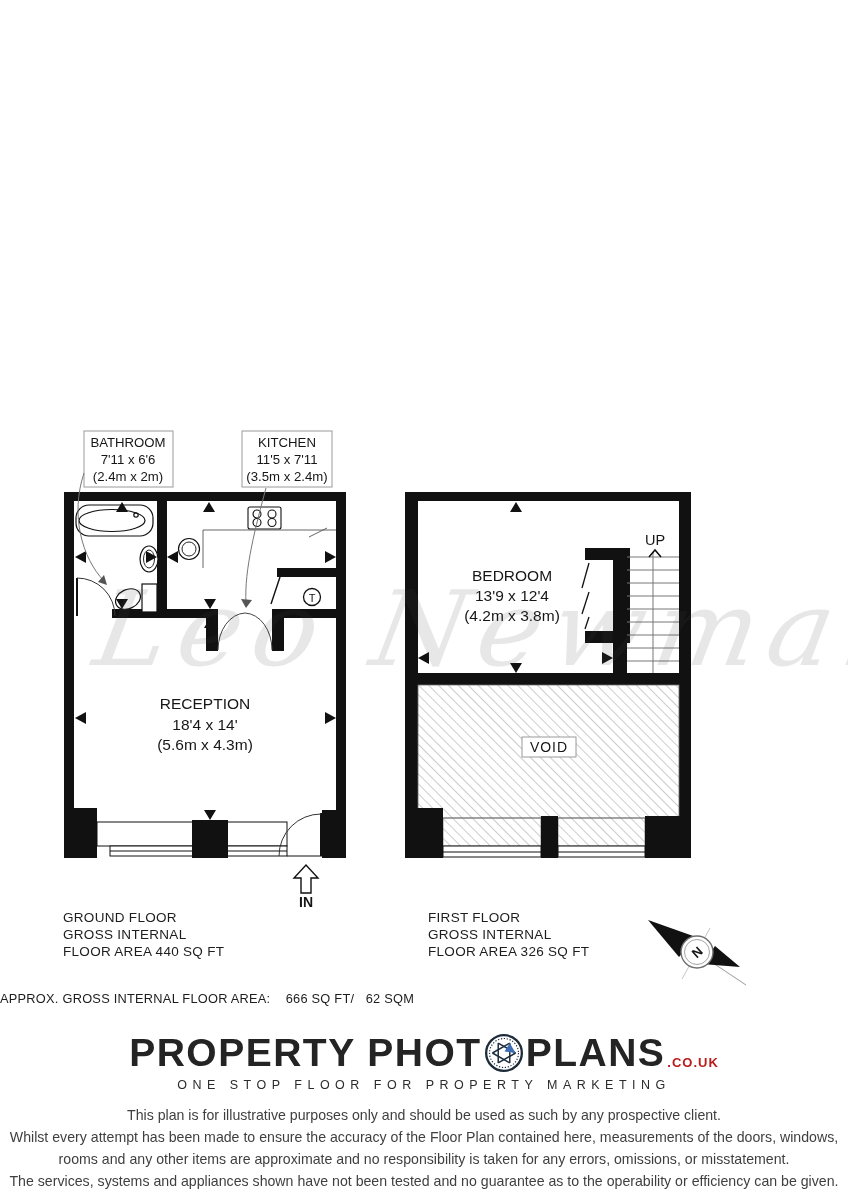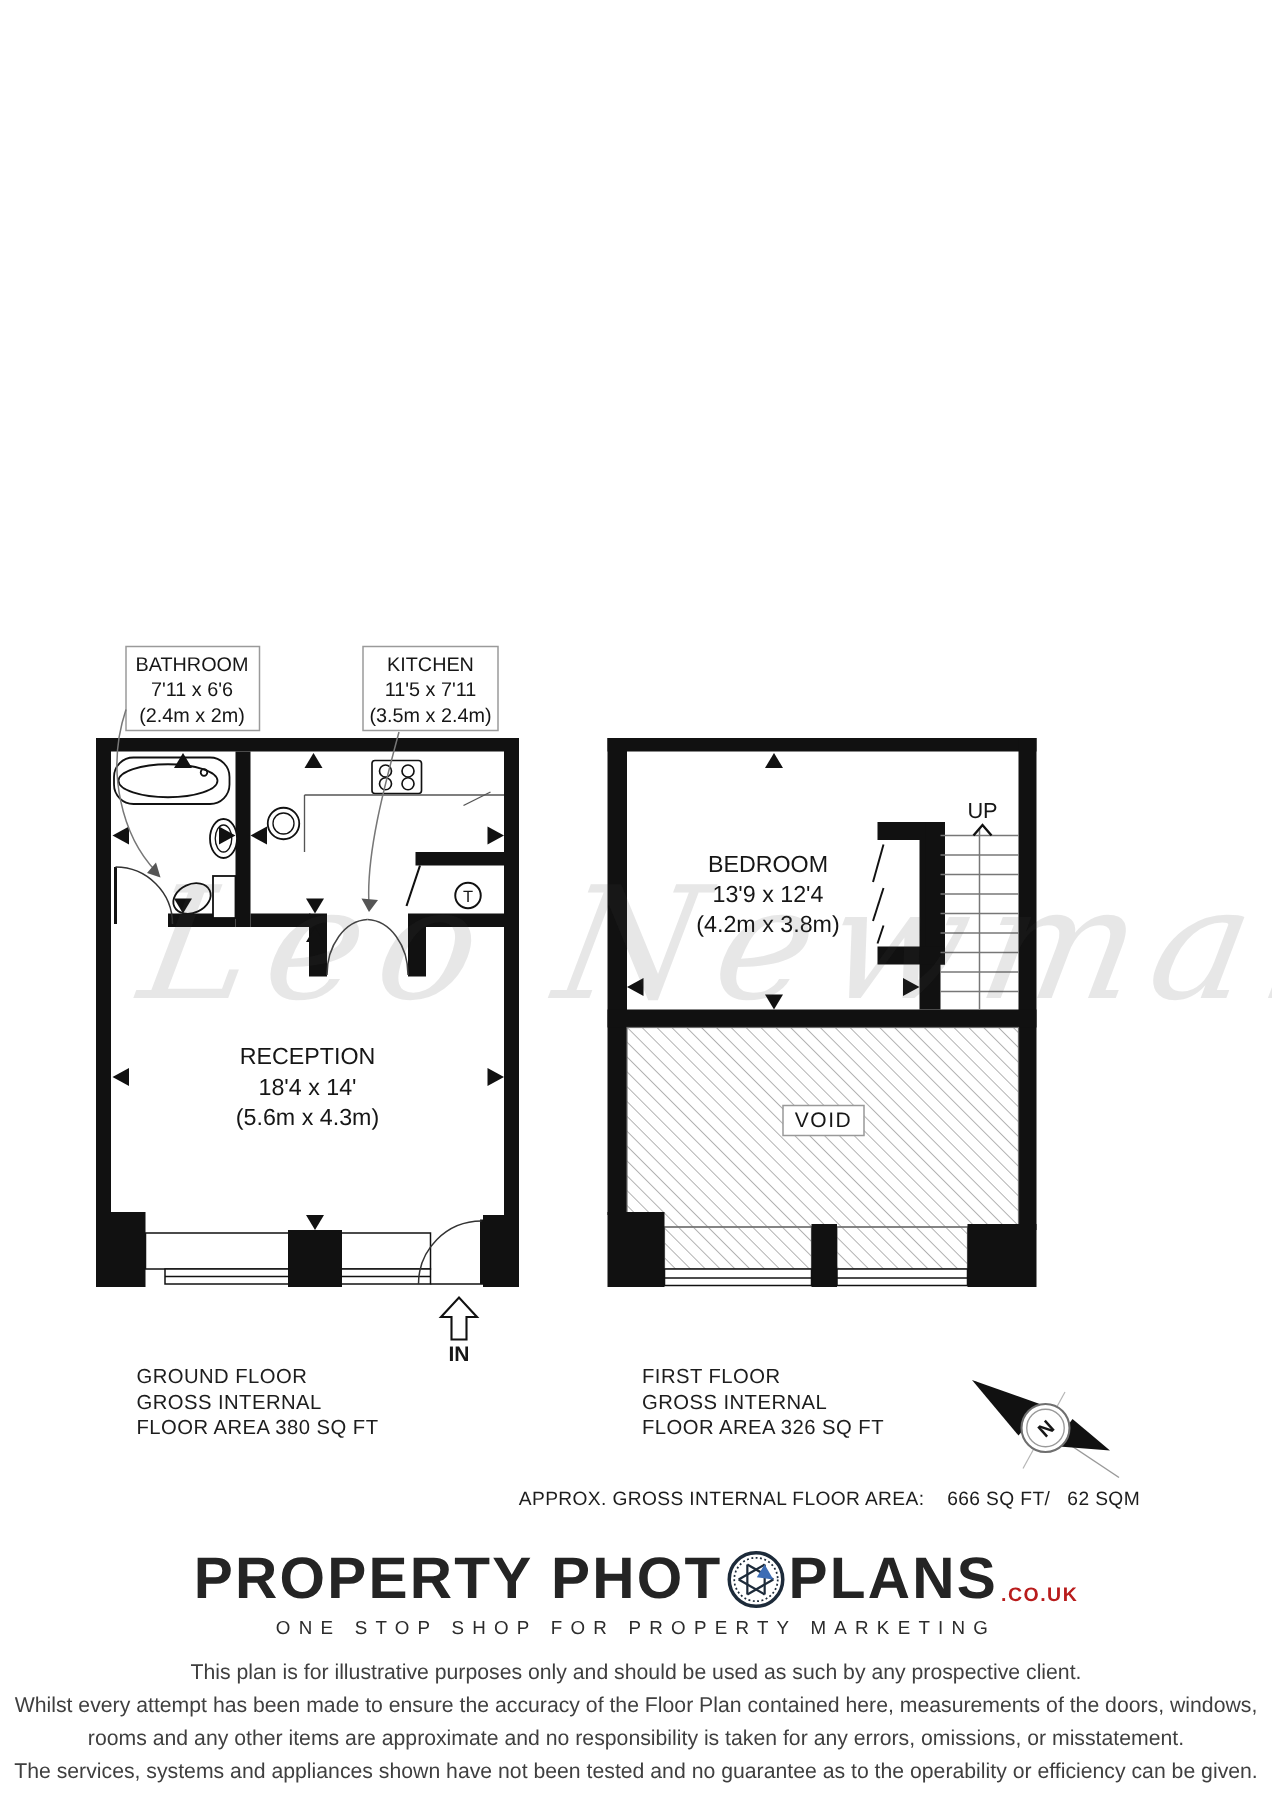--- a/index.html
+++ b/index.html
@@ -6,22 +6,22 @@
   .page{position:relative;width:848px;height:1200px;background:#fff;overflow:hidden;
         font-family:"Liberation Sans",sans-serif;color:#1f1f1f;}
   svg text{font-family:"Liberation Sans",sans-serif;fill:#161616;}
   .watermark{position:absolute;left:110px;top:568px;width:660px;text-align:center;
              font-family:"DejaVu Serif",serif;font-style:italic;font-size:104px;
              letter-spacing:10px;color:rgba(70,70,70,0.13);transform:skewX(-10deg) scaleX(1.04);
              white-space:nowrap;z-index:3;pointer-events:none;}
   .plan-svg{position:absolute;left:0;top:0;z-index:2;}
   .caption{position:absolute;top:909px;font-size:13.5px;line-height:17px;letter-spacing:.3px;
            color:#1d1d1d;z-index:4;}
-  .caption.ground{left:63px;margin-left:28px;} .caption.first{left:428px;}
-  .summary{position:absolute;left:0;top:991px;width:100%;text-align:right;font-size:12.8px;
+  .caption.ground{left:63px;} .caption.first{left:428px;}
+  .summary{position:absolute;left:0;top:991px;width:100%;text-align:left;font-size:12.8px;
            letter-spacing:.25px;color:#1d1d1d;white-space:pre;padding-right:88px;
            box-sizing:border-box;z-index:4;}
   .logo{position:absolute;left:0;top:1031px;width:100%;display:flex;flex-direction:column;
         align-items:center;z-index:4;}
   .logo-row{display:flex;align-items:center;}
   .logo-main{font-size:39px;font-weight:800;letter-spacing:1.5px;color:#242424;line-height:44px;}
   .logo-suffix{font-size:13px;font-weight:700;letter-spacing:1px;color:#b91c1c;
                align-self:flex-end;padding-bottom:5px;margin-left:2px;}
   .logo-aperture{margin:0 1px;}
   .tagline{font-size:12.5px;font-weight:500;letter-spacing:5.5px;color:#2b2b2b;margin-top:3px;}
@@ -247,21 +247,21 @@
       <polygon points="715,946 740,967 702,964" fill="#111"></polygon>
       <circle cx="697" cy="952" r="16" fill="#fff" stroke="#6f6f6f" stroke-width="1.4"></circle>
       <circle cx="697" cy="952" r="12.5" fill="none" stroke="#9a9a9a" stroke-width="0.9"></circle>
       <text x="697" y="957" text-anchor="middle" font-size="13" font-weight="bold" transform="rotate(-42 697 952)">N</text>
     </g>
   </svg>
 
   <div class="caption ground">
     <div>GROUND FLOOR</div>
     <div>GROSS INTERNAL</div>
-    <div>FLOOR AREA 380 SQ FT</div>
+    <div>FLOOR AREA 440 SQ FT</div>
   </div>
   <div class="caption first">
     <div>FIRST FLOOR</div>
     <div>GROSS INTERNAL</div>
     <div>FLOOR AREA 326 SQ FT</div>
   </div>
 
   <div class="summary">APPROX. GROSS INTERNAL FLOOR AREA:    666 SQ FT/   62 SQM</div>
 
   <div class="logo">
@@ -276,21 +276,21 @@
           <line x1="14.5" y1="10.5" x2="14.5" y2="29.5"></line>
           <line x1="9" y1="20" x2="25.5" y2="29.5"></line>
           <line x1="14.5" y1="29.5" x2="31" y2="20"></line>
           <line x1="25.5" y1="29.5" x2="25.5" y2="10.5"></line>
         </g>
         <polygon class="aperture-wedge" points="25.5,10.5 31,20 20.5,18.5"></polygon>
       </svg>
       <span class="logo-main">PLANS</span>
       <span class="logo-suffix">.CO.UK</span>
     </div>
-    <div class="tagline">ONE STOP SHOP FOR PROPERTY MARKETING</div>
+    <div class="tagline">ONE STOP FLOOR FOR PROPERTY MARKETING</div>
   </div>
 
   <div class="disclaimer">
     <div>This plan is for illustrative purposes only and should be used as such by any prospective client.</div>
     <div>Whilst every attempt has been made to ensure the accuracy of the Floor Plan contained here, measurements of the doors, windows,</div>
     <div>rooms and any other items are approximate and no responsibility is taken for any errors, omissions, or misstatement.</div>
     <div>The services, systems and appliances shown have not been tested and no guarantee as to the operability or efficiency can be given.</div>
   </div>
 
 </div>

